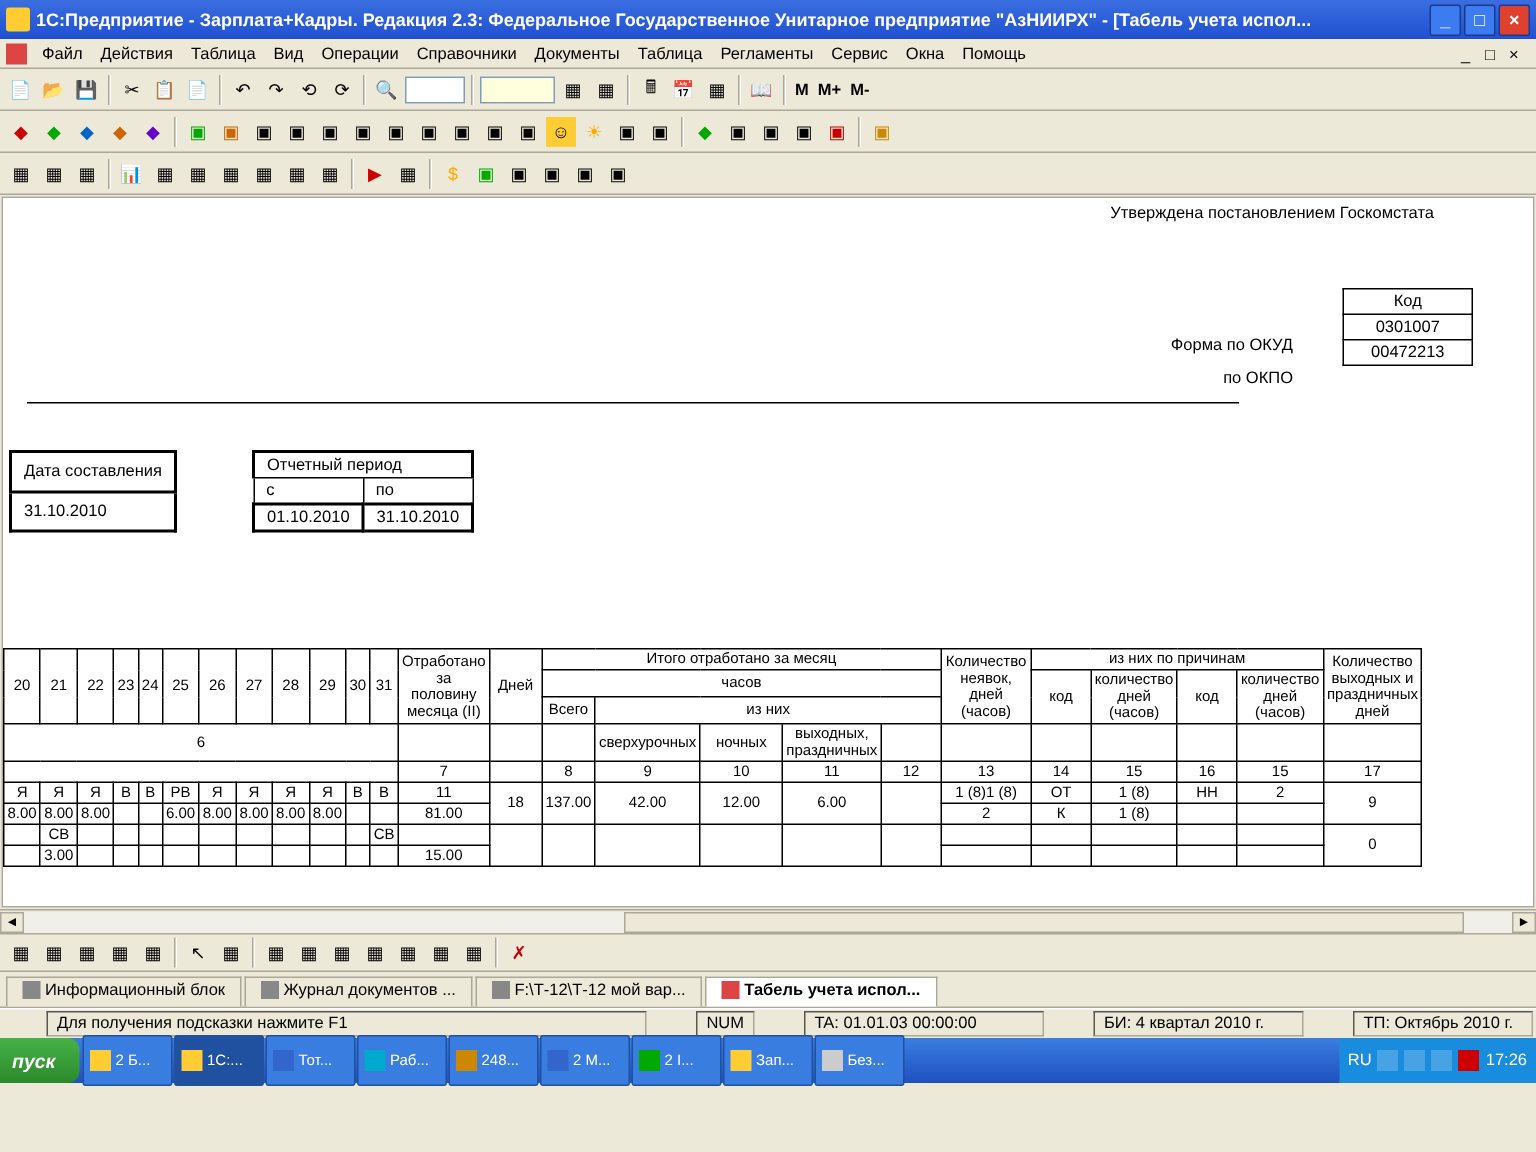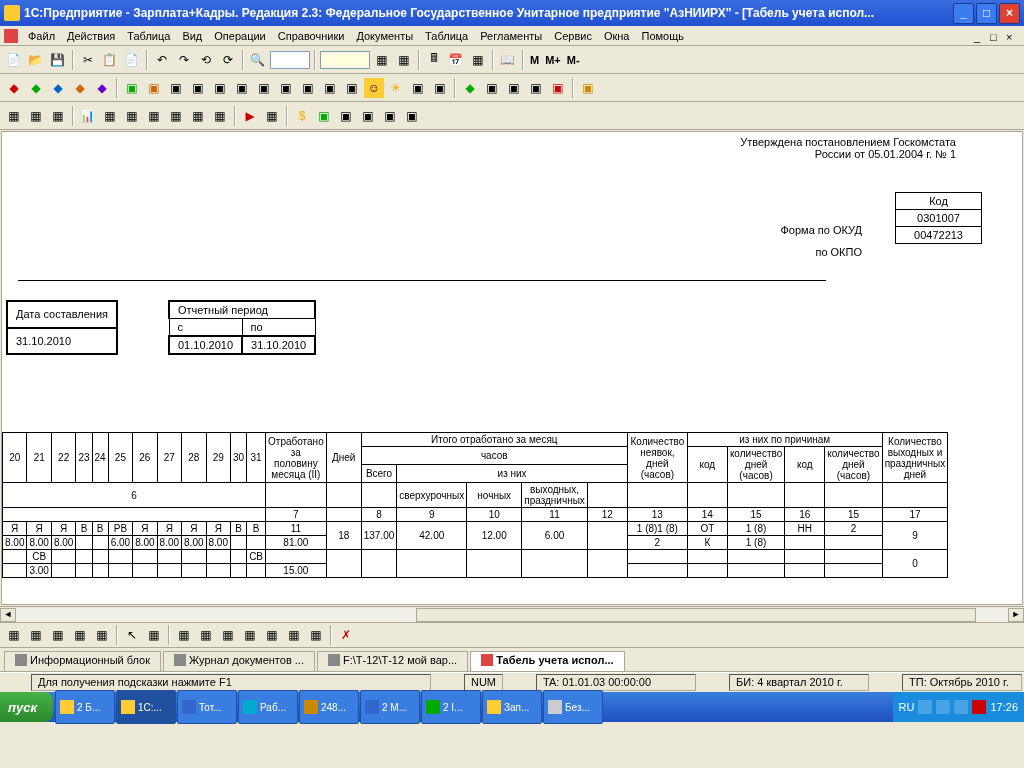--- a/index.html
+++ b/index.html
@@ -171,21 +171,20 @@
   <span class="tbtn" style="color:#0a0">▣</span>
   <span class="tbtn">▣</span>
   <span class="tbtn">▣</span>
   <span class="tbtn">▣</span>
   <span class="tbtn">▣</span>
 </div>
 
 <div class="content">
   <div class="doc">
     <div class="hdrtxt">Утверждена постановлением Госкомстата</div>
-    <div class="hdrtxt">России от 05.01.2004 г. № 1</div>
     <table class="kodtbl">
       <tbody>
           <tr>
             <td>Код</td>
           </tr>
       <tr>
             <td>0301007</td>
           </tr>
       <tr>
             <td>00472213</td>

